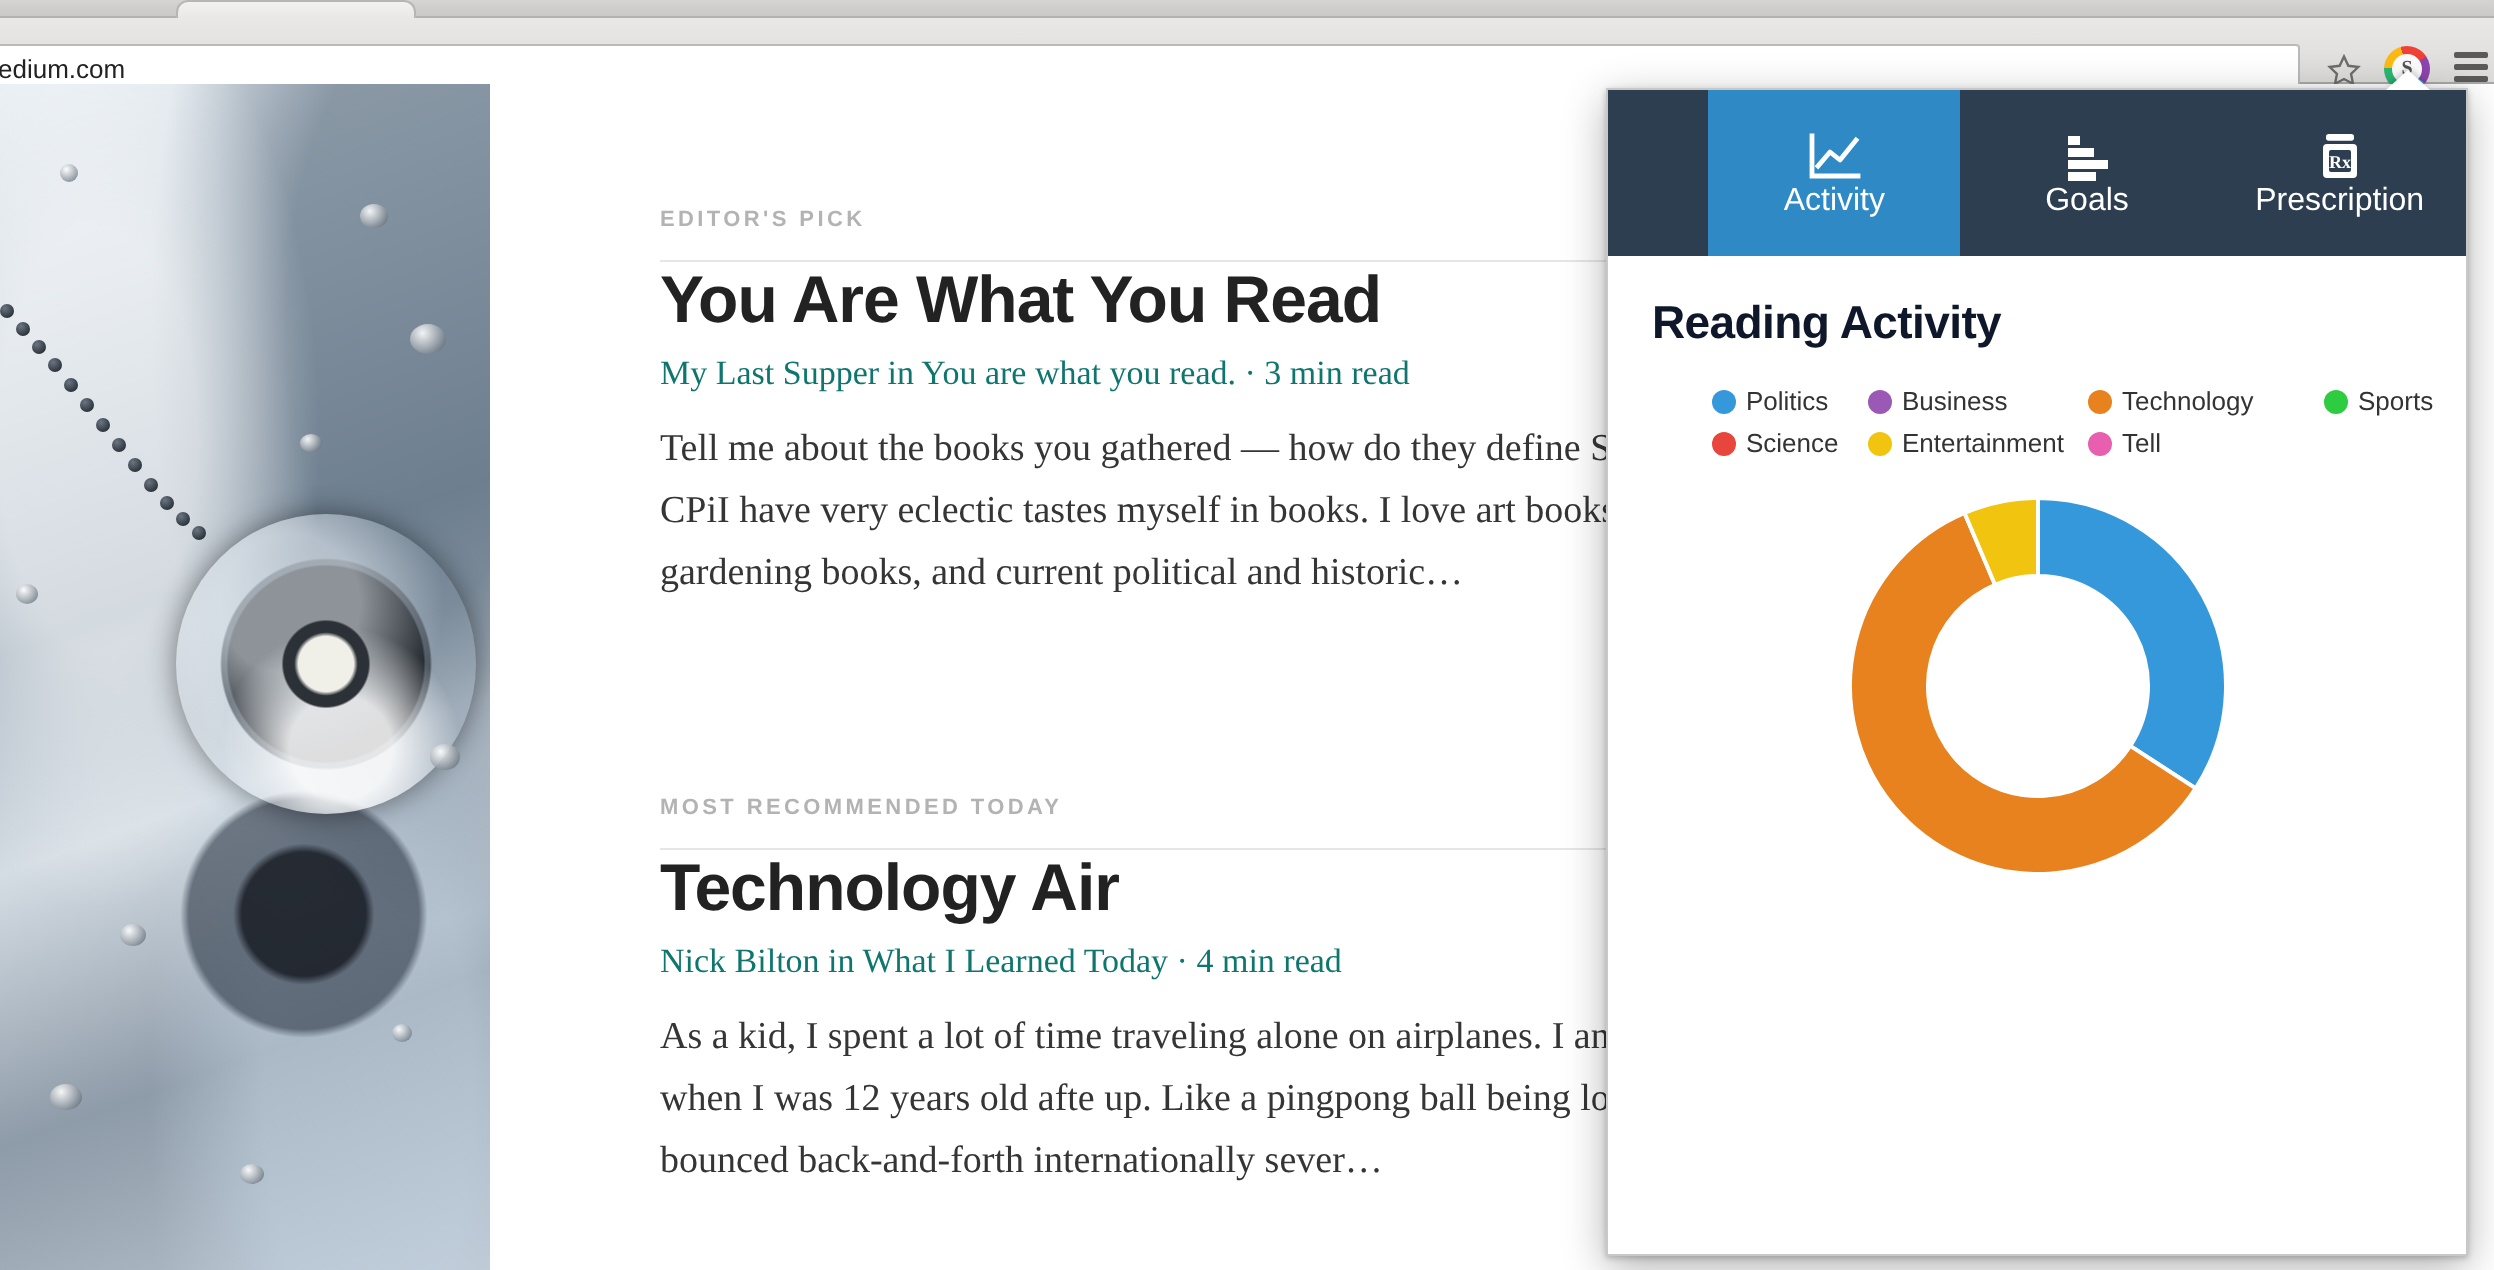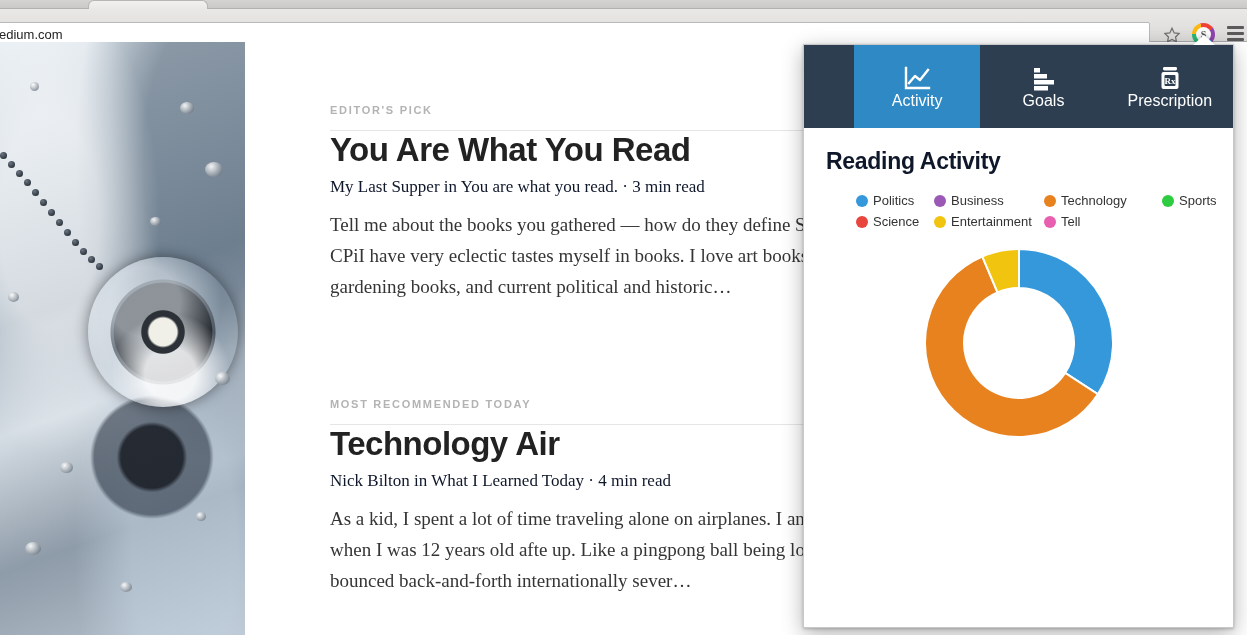--- a/index.html
+++ b/index.html
@@ -111,21 +111,21 @@
     color:#b3b3b3; text-transform:uppercase;
     font-family:"Liberation Sans", sans-serif;
     padding-bottom:14px; border-bottom:1px solid #e6e6e6;
   }
   .headline {
     font-family:"Liberation Sans", sans-serif;
     font-size:33px; font-weight:bold; color:#222; letter-spacing:-0.5px;
   }
   .byline {
     font-family:"Liberation Serif", serif;
-    font-size:17px; color:#0f172a; margin-top:8px;
+    font-size:17px; color:#0f766e; margin-top:8px;
   }
   .excerpt {
     font-family:"Liberation Serif", serif;
     font-size:19px; line-height:31px; color:#353535; margin-top:12px;
   }
 
   
   .popup {
     position:absolute; left:803px; top:44px; width:431px; height:584px;
     background:#ffffff;

